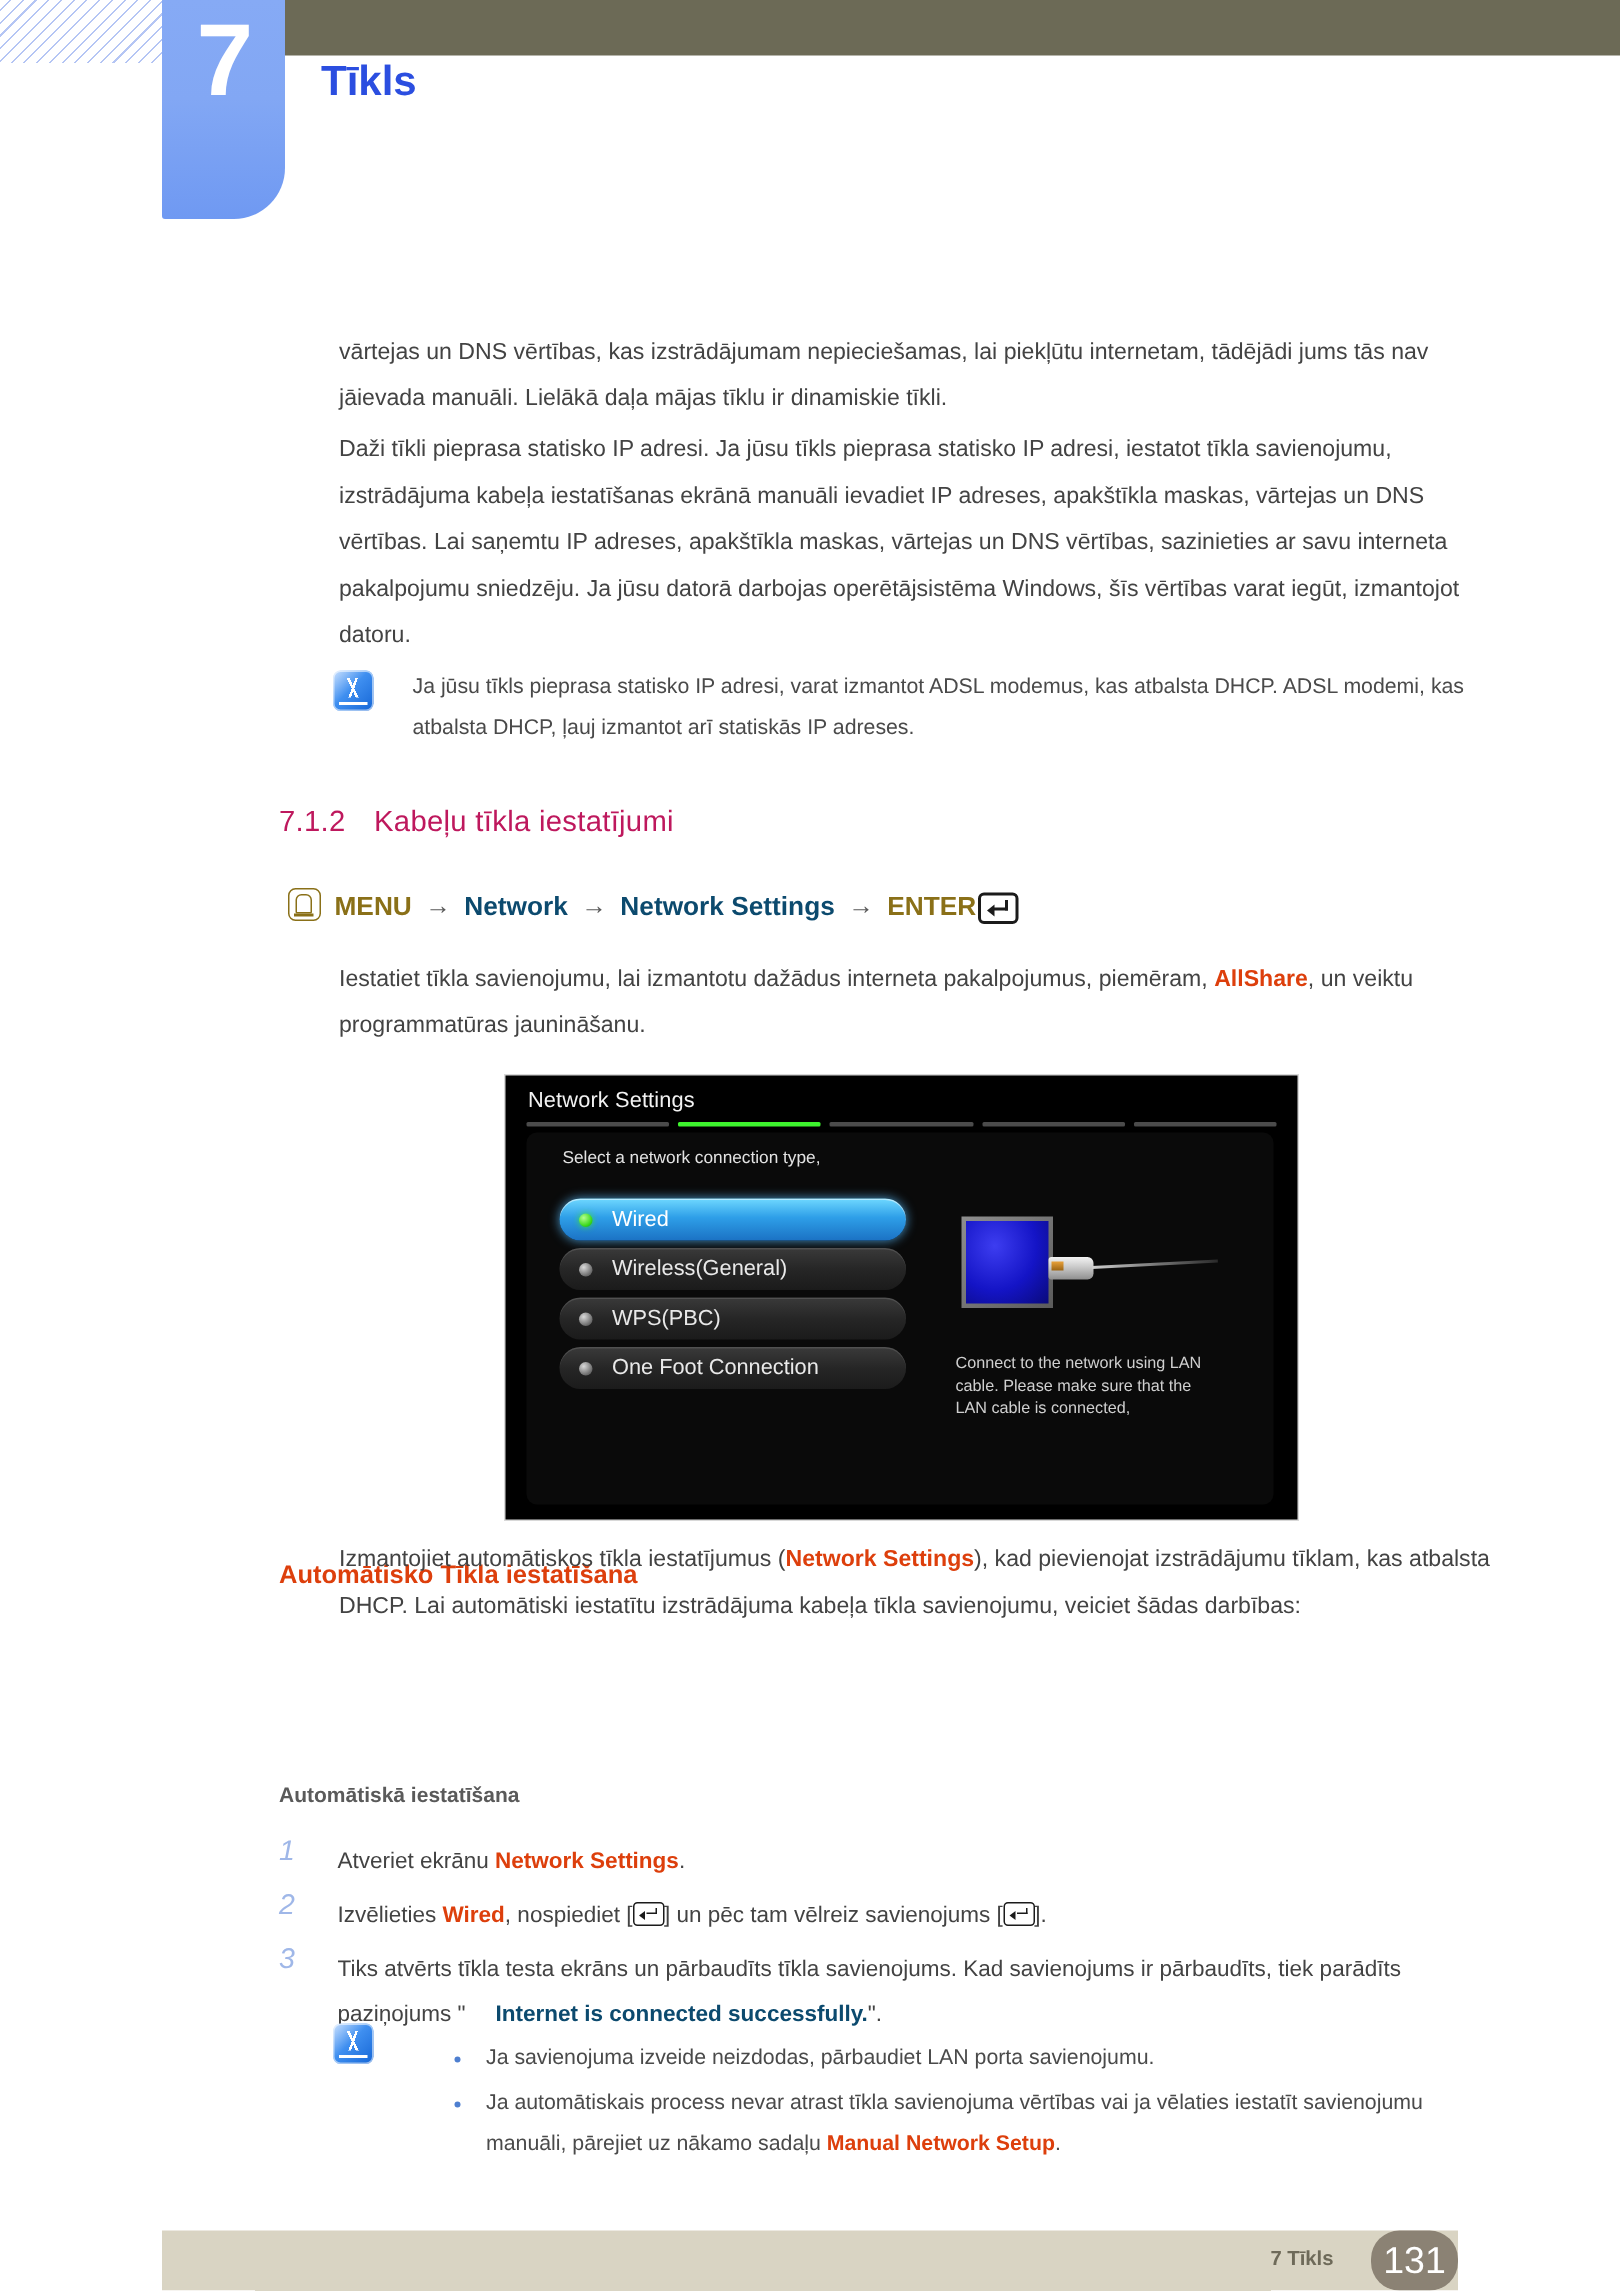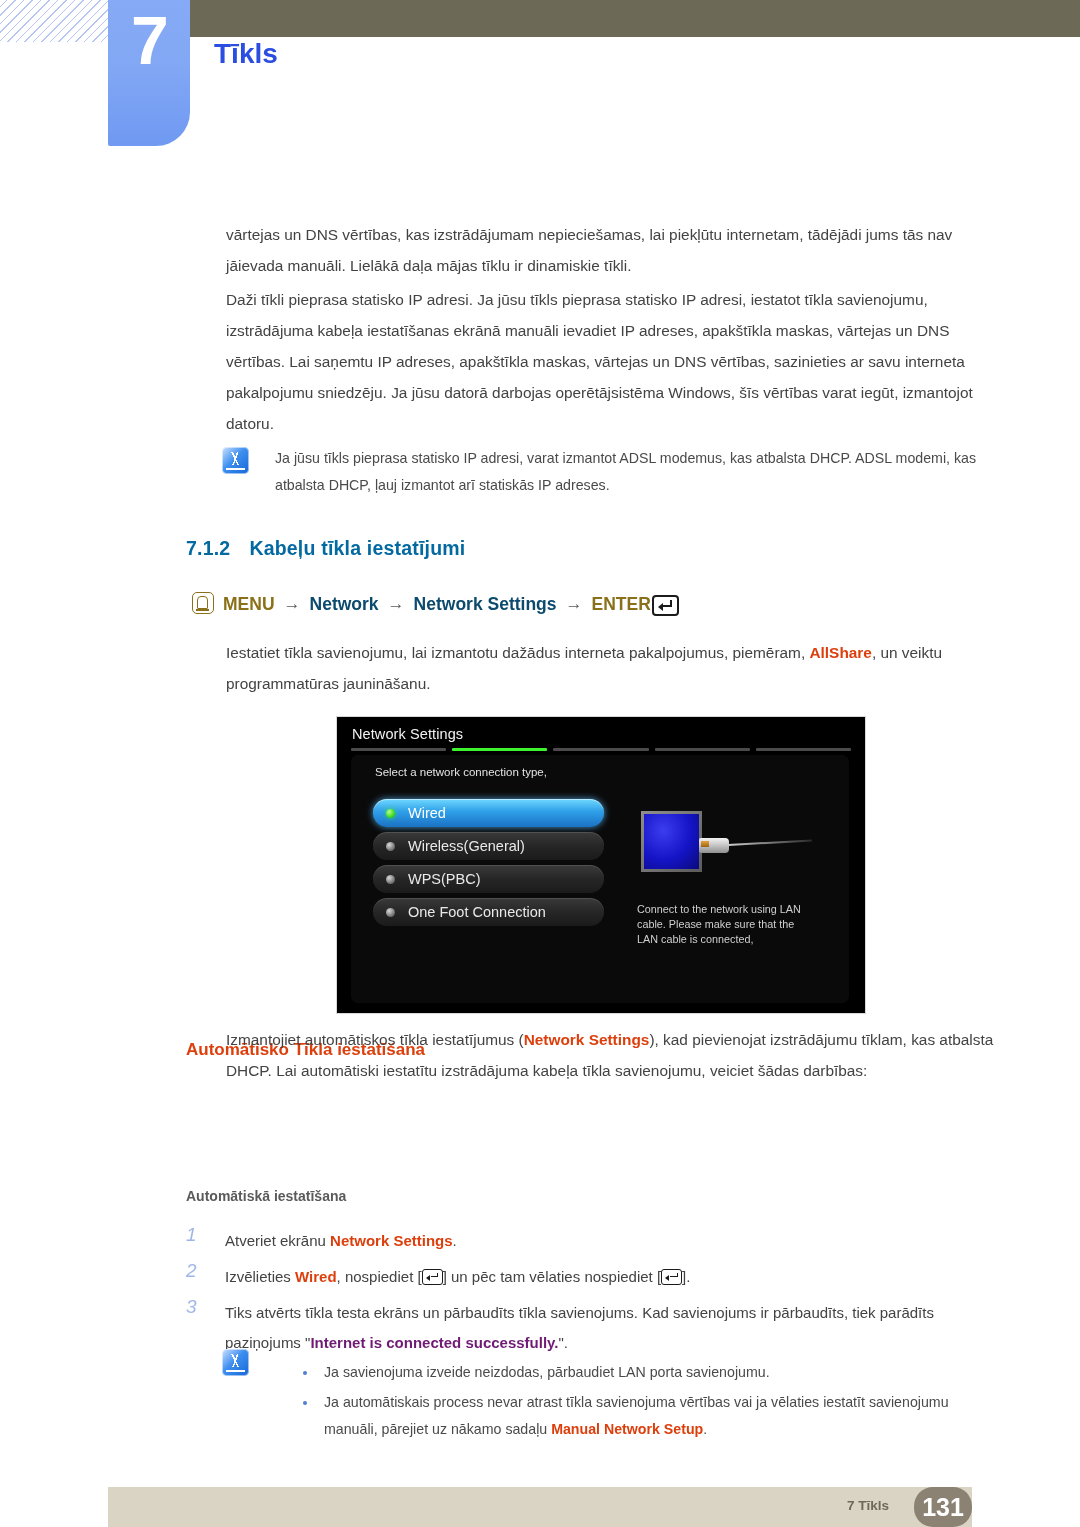--- a/index.html
+++ b/index.html
@@ -126,22 +126,22 @@
     width: 4px; height: 4px;
     border-radius: 50%;
     background: #4e7fd0;
   }
 
   
   .h2 {
     position: absolute;
     left: 186px;
     font-size: 19.5px;
-    font-weight: bold;
-    color: #0369a1;
+    font-weight: normal;
+    color: #be185d;
     letter-spacing: 0.2px;
   }
   .h2 .num { margin-right: 19px; }
 
   
   .menupath {
     position: absolute;
     left: 192px;
     font-size: 17.5px;
     font-weight: bold;
@@ -233,21 +233,21 @@
     position: absolute;
     left: 3px; top: 5px;
     width: 0; height: 0;
     border-top: 3.2px solid transparent;
     border-bottom: 3.2px solid transparent;
     border-right: 4.2px solid #1b1b1b;
   }
 
   
   .red { color: #dd3f0c; font-weight: bold; }
-  .redq { color: #701a75; font-weight: bold; }
+  .redq { color: #0c4a6e; font-weight: bold; margin-left: 20px; }
 
   
   .tvshot {
     position: absolute;
     left: 336px; top: 716px;
     width: 528px; height: 296px;
     background: #000000;
     border: 1px solid #d8d8d8;
     overflow: hidden;
   }
@@ -433,21 +433,21 @@
   }
   .footer-page {
     position: absolute;
     right: 0px; top: 0px;
     width: 58px; height: 40px;
     background: #8b8274;
     display: flex;
     align-items: center;
     justify-content: center;
     font-size: 25px;
-    font-weight: bold;
+    font-weight: normal;
     color: #ffffff;
     border-radius: 19px;
   }
 </style>
 </head>
 <body>
 
 <div class="hatch"></div>
 <div class="olive-bar"></div>
 <div class="chapter-tab">
@@ -529,21 +529,21 @@
 
 <div class="h4-gray" style="top:1188px;">Automātiskā iestatīšana</div>
 
 <div class="step" style="top:1226px;">
   <div class="step-num">1</div>
   <p class="step-text"><span>Atveriet ekrānu </span><span class="red">Network Settings</span><span>.</span></p>
 </div>
 
 <div class="step" style="top:1262px;">
   <div class="step-num">2</div>
-  <p class="step-text"><span>Izvēlieties </span><span class="red">Wired</span><span>, nospiediet [</span><span class="icon-enter-sm"></span><span>] un pēc tam vēlaties nospiediet [</span><span class="icon-enter-sm"></span><span>].</span></p>
+  <p class="step-text"><span>Izvēlieties </span><span class="red">Wired</span><span>, nospiediet [</span><span class="icon-enter-sm"></span><span>] un pēc tam vēlreiz savienojums [</span><span class="icon-enter-sm"></span><span>].</span></p>
 </div>
 
 <div class="step" style="top:1298px;">
   <div class="step-num">3</div>
   <p class="step-text"><span>Tiks atvērts tīkla testa ekrāns un pārbaudīts tīkla savienojums. Kad savienojums ir pārbaudīts, tiek parādīts paziņojums "</span><span class="redq">Internet is connected successfully.</span><span>".</span></p>
 </div>
 
 <div class="note" style="top:1347px;">
   <div class="note-icon"></div>
   <ul class="note-list">

